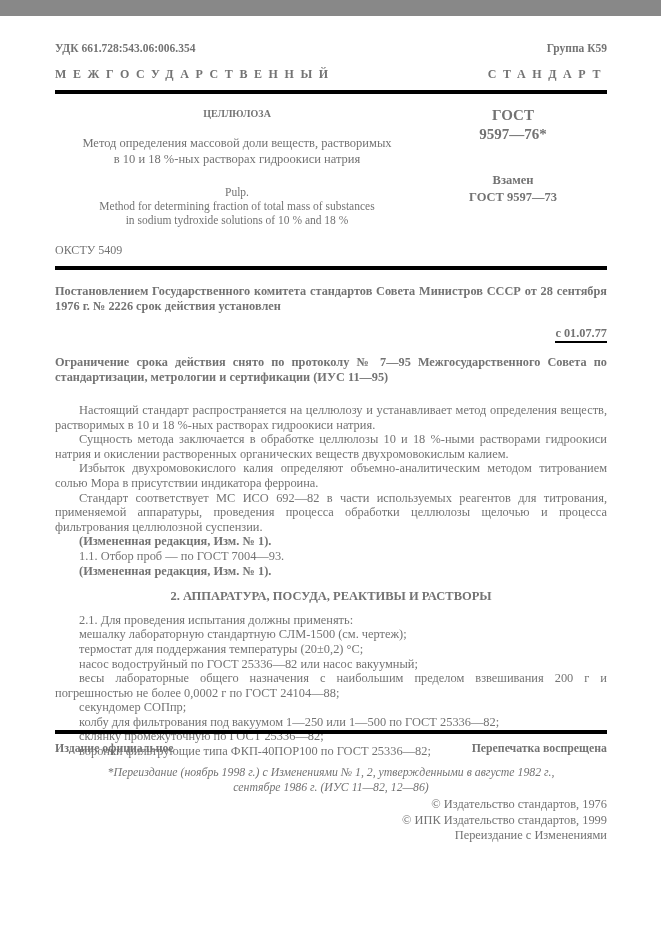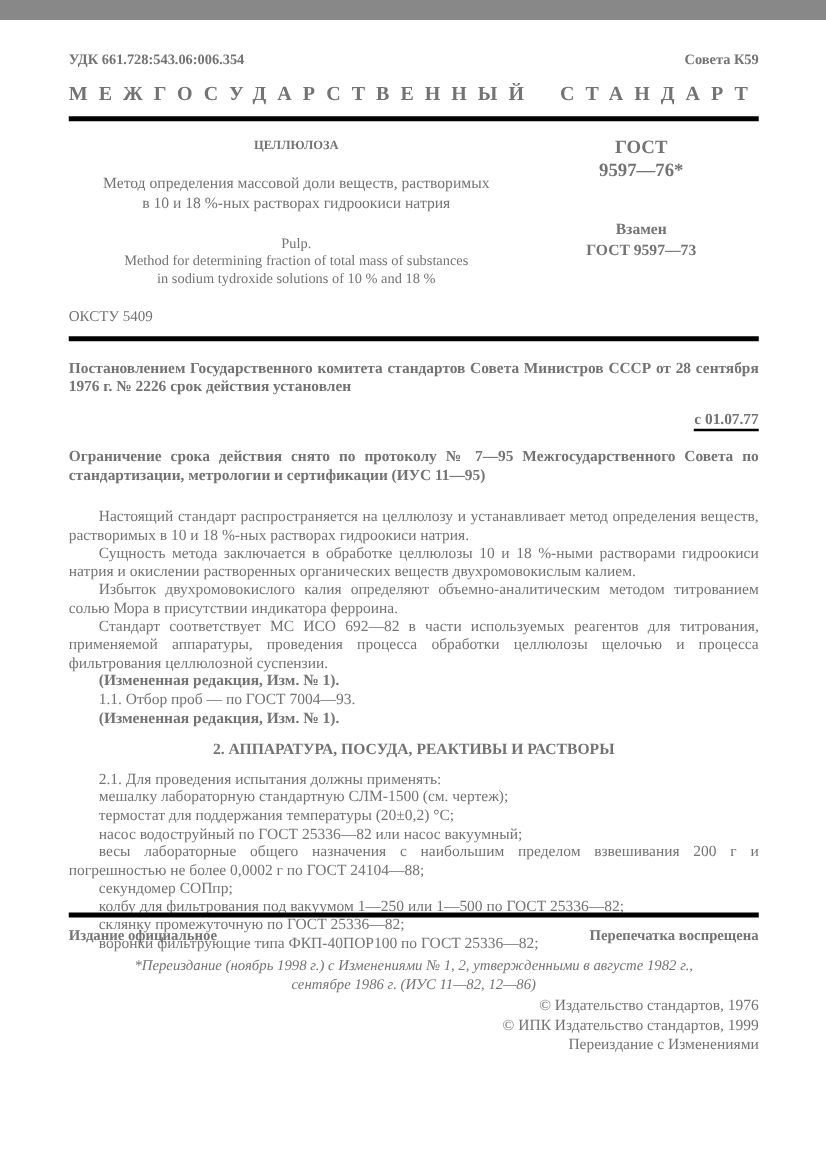--- a/index.html
+++ b/index.html
@@ -3,21 +3,21 @@
 <meta charset="utf-8">
 <style>
   html,body { margin:0; padding:0; background:#888; }
   .page {
     width:661px; height:936px; background:#ffffff; color:#737373;
     font-family:"Liberation Serif", serif;
     position:relative; box-sizing:border-box; padding:26px 54px 0 55px;
     margin:16px auto; overflow:hidden;
   }
   .udk-row { display:flex; justify-content:space-between; font-weight:bold; font-size:11.5px; }
-  .kind-row { display:flex; justify-content:space-between; font-weight:bold; font-size:16px; margin-top:13px; }
+  .kind-row { display:flex; justify-content:space-between; font-weight:bold; font-size:12px; margin-top:13px; }
   .kind-row span { letter-spacing:0.55em; white-space:nowrap; }
   .rule { height:4px; background:#000; margin-top:8px; }
   .title-block { display:flex; margin-top:12px; }
   .tb-left { flex:1; text-align:center; padding:0 8px; }
   .tb-right { width:188px; text-align:center; }
   .subject { font-weight:bold; font-size:10px; margin:2px 0 16px; }
   .ru-title { font-weight:normal; font-size:12.5px; line-height:16px; }
   .en-block { font-size:11.5px; line-height:14px; margin-top:18px; }
   .gost-label { font-weight:bold; font-size:15px; line-height:19px; }
   .vzamen { font-weight:bold; font-size:12.5px; line-height:17px; margin-top:28px; }
@@ -35,21 +35,21 @@
   .f-copy { text-align:right; font-size:12.4px; line-height:15.5px; margin-top:3px; }
   .f-copy div { margin:0; }
 </style>
 </head>
 <body>
 
 <div class="page">
 
   <div class="udk-row">
     <span>УДК 661.728:543.06:006.354</span>
-    <span>Совета К59</span>
+    <span>Группа К59</span>
   </div>
 
   <div class="kind-row">
     <span>МЕЖГОСУДАРСТВЕННЫЙ</span>
     <span>СТАНДАРТ</span>
   </div>
 
   <div class="rule"></div>
 
   <div class="title-block">

